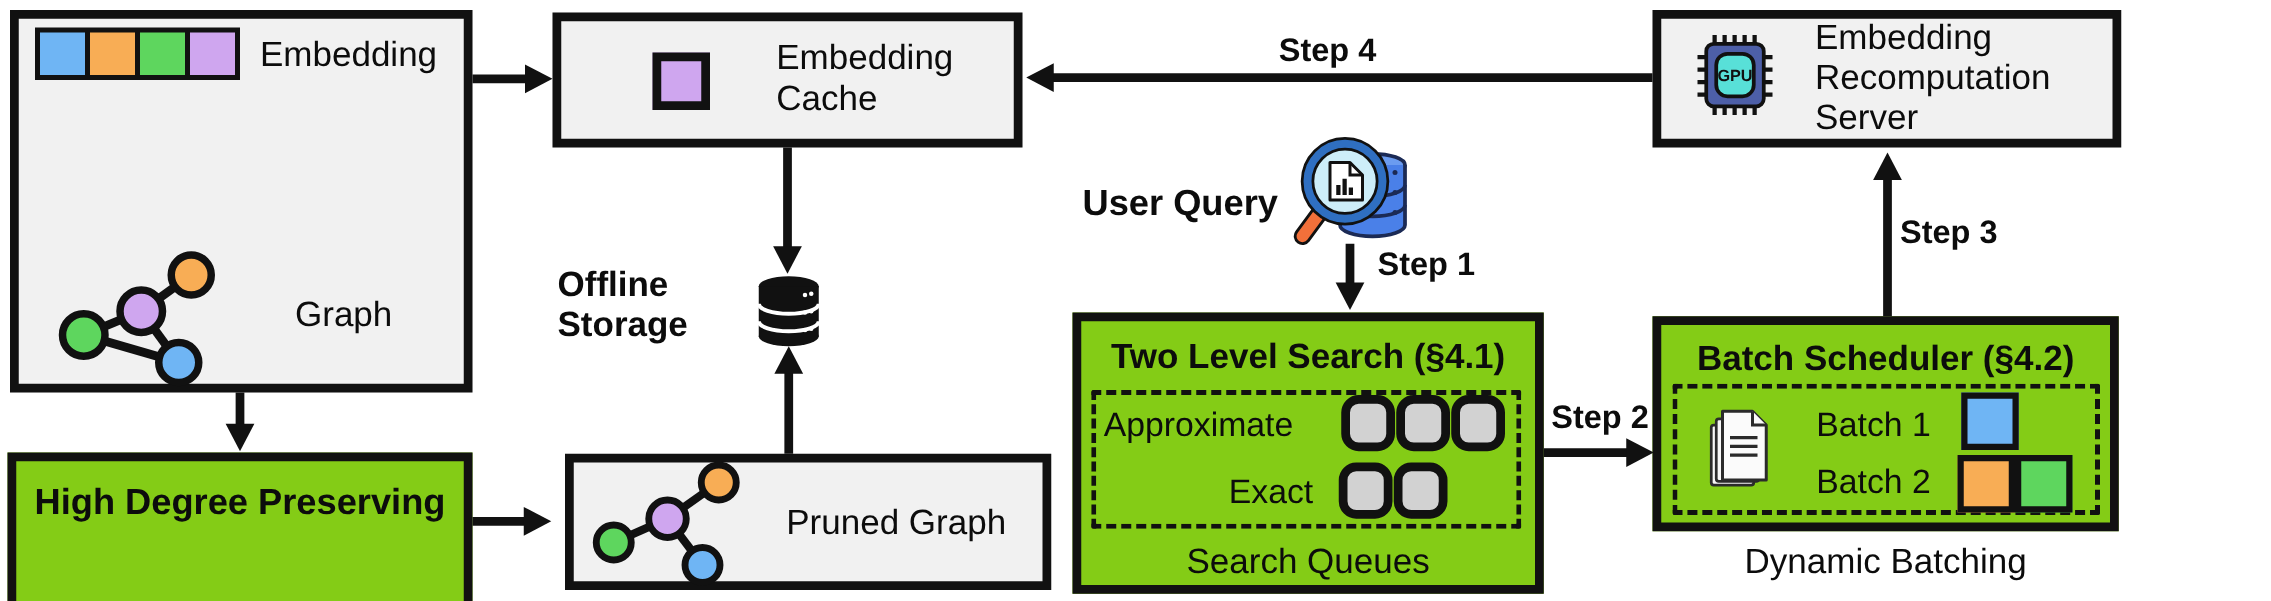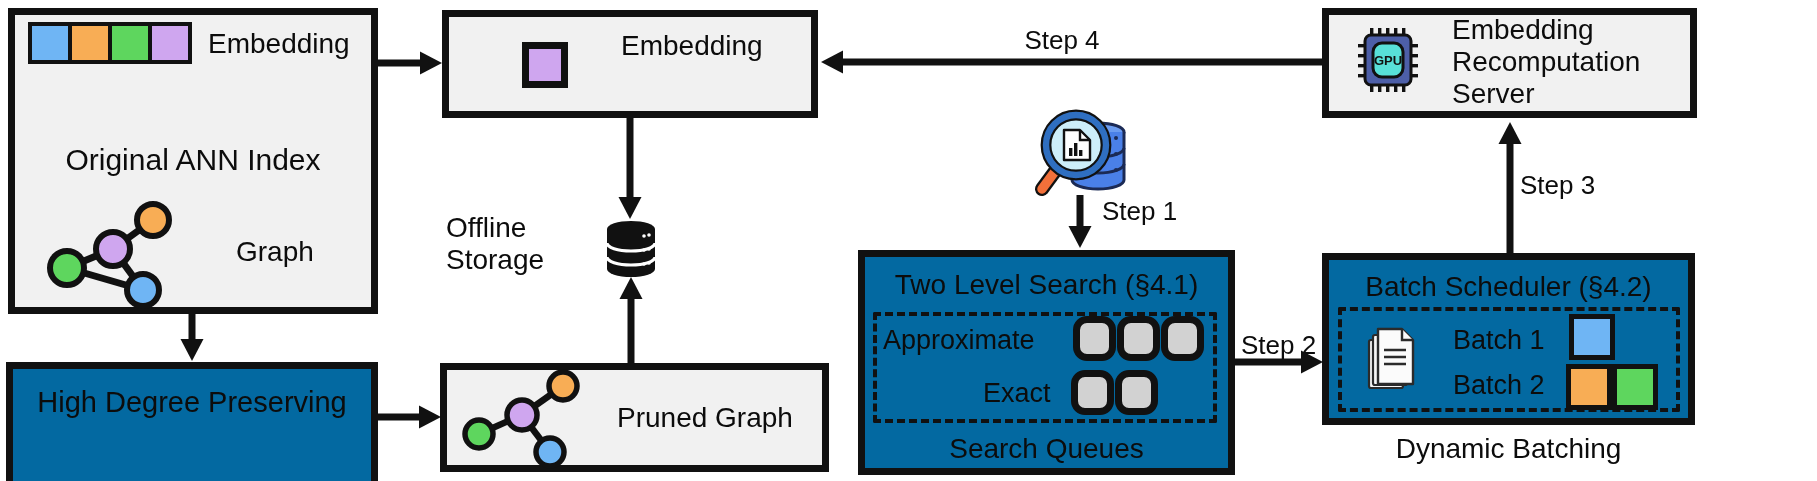--- a/index.html
+++ b/index.html
@@ -1,22 +1,22 @@
 <!DOCTYPE html>
 <html><head>
 <meta charset="utf-8">
 <style>
   html,body{margin:0;padding:0;background:#fff;}
   .canvas{position:relative;width:1817px;height:481px;background:#ffffff;overflow:hidden;
           font-family:"Liberation Sans",sans-serif;color:#0c0c0c;}
   .abs{position:absolute;}
   .box{position:absolute;box-sizing:border-box;border:7px solid #111;}
   .light{background:#f1f1f1;}
-  .dark{background:#0369a1;}
-  .b{font-weight:400;}
+  .dark{background:#84cc16;}
+  .b{font-weight:700;}
   .t28{font-size:28px;line-height:32px;}
   .t27{font-size:27px;line-height:30px;}
   .t26{font-size:26px;line-height:26px;}
   .t29{font-size:29px;line-height:32px;}
   .t30{font-size:30px;line-height:32px;}
   .center{width:100%;text-align:center;}
   .emb-strip{display:flex;gap:4px;background:#111;padding:4px;}
   .emb-sq{width:36px;height:34px;}
   .dashed{position:absolute;box-sizing:border-box;border:4px dashed #111;border-radius:2px;}
   .qrow{display:flex;gap:1px;}
@@ -32,21 +32,20 @@
 <div class="canvas">
 
   <div class="box light" style="left:8px;top:8px;width:370px;height:306px;">
     <div class="abs emb-strip" style="left:13px;top:7px;">
       <div class="emb-sq" style="background-color: rgb(111, 181, 244);"></div>
       <div class="emb-sq" style="background-color: rgb(248, 173, 85);"></div>
       <div class="emb-sq" style="background-color: rgb(94, 214, 94);"></div>
       <div class="emb-sq" style="background-color: rgb(207, 166, 239);"></div>
     </div>
     <div class="abs t28" style="left:193px;top:13px;">Embedding</div>
-    <div class="abs b t30 center" style="left:0;top:129px;">Original ANN Index</div>
     <svg class="abs" style="left:29px;top:184px;" width="130" height="112" viewBox="0 0 130 112">
       <g stroke="#111" stroke-width="7">
         <line x1="69" y1="50" x2="109" y2="21"></line>
         <line x1="69" y1="50" x2="23" y2="69"></line>
         <line x1="69" y1="50" x2="99" y2="91"></line>
         <line x1="23" y1="69" x2="99" y2="91"></line>
       </g>
       <g stroke="#111" stroke-width="6">
         <circle cx="109" cy="21" r="16" fill="#f8ad55"></circle>
         <circle cx="69" cy="50" r="17" fill="#cfa6ef"></circle>
@@ -60,20 +59,21 @@
   <div class="box dark" style="left:6px;top:362px;width:372px;height:134px;">
     <div class="abs center b t29" style="left:0;top:13px;line-height:40px;">
       <div>High Degree Preserving</div>
     </div>
   </div>
 
   <div class="box light" style="left:442px;top:10px;width:376px;height:108px;">
     <div class="abs chip" style="left: 73px; top: 25px; border-width: 7px; background-color: rgb(207, 166, 239);"></div>
     <div class="abs t28" style="left:172px;top:12px;line-height:33px;">
       <div>Embedding</div>
+      <div>Cache</div>
     </div>
   </div>
 
   <div class="abs b t28" style="left:446px;top:212px;width:150px;text-align:left;">
     <div>Offline</div>
     <div>Storage</div>
   </div>
   <svg class="abs" style="left:604px;top:219px;" width="54" height="60" viewBox="0 0 54 60">
     <ellipse cx="27" cy="10" rx="24" ry="8" fill="#111"></ellipse>
     <rect x="3" y="10" width="48" height="40" fill="#111"></rect>
@@ -83,37 +83,38 @@
     <g fill="#fff">
       <circle cx="40" cy="17" r="1.8"></circle>
         <circle cx="45" cy="16" r="1.8"></circle>
       <circle cx="40" cy="31" r="1.8"></circle>
         <circle cx="45" cy="30" r="1.8"></circle>
       <circle cx="40" cy="45" r="1.8"></circle>
         <circle cx="45" cy="44" r="1.8"></circle>
     </g>
   </svg>
 
-  <div class="box light" style="left:440px;top:363px;width:389px;height:109px;">
+  <div class="box light" style="left:452px;top:363px;width:389px;height:109px;">
     <svg class="abs" style="left:13px;top:-2px;" width="122" height="102" viewBox="0 0 122 102">
       <g stroke="#111" stroke-width="6.5">
         <line x1="62" y1="47" x2="103" y2="18"></line>
         <line x1="62" y1="47" x2="19" y2="66"></line>
         <line x1="62" y1="47" x2="90" y2="84"></line>
       </g>
       <g stroke="#111" stroke-width="5.5">
         <circle cx="103" cy="18" r="14" fill="#f8ad55"></circle>
         <circle cx="62" cy="47" r="15" fill="#cfa6ef"></circle>
         <circle cx="19" cy="66" r="14" fill="#5ed65e"></circle>
         <circle cx="90" cy="84" r="14" fill="#6fb5f4"></circle>
       </g>
     </svg>
     <div class="abs t28" style="left:170px;top:32px;">Pruned Graph</div>
   </div>
 
+  <div class="abs b t29" style="left:866px;top:147px;">User Query</div>
   <svg class="abs" style="left:1034px;top:108px;" width="96" height="90" viewBox="0 0 96 90">
     <ellipse cx="64" cy="24" rx="26" ry="9" stroke="#1b2a55" stroke-width="3" fill="#6b9cf0"></ellipse>
     <path d="M38,24 v48 a26,9 0 0 0 52,0 v-48" stroke="#1b2a55" stroke-width="3" fill="#4a80e8"></path>
     <path d="M38,40 a26,9 0 0 0 52,0 M38,56 a26,9 0 0 0 52,0" fill="none" stroke="#1b2a55" stroke-width="3"></path>
     <circle cx="82" cy="30" r="2" fill="#1b2a55"></circle>
       <circle cx="82" cy="46" r="2" fill="#1b2a55"></circle>
       <circle cx="82" cy="62" r="2" fill="#1b2a55"></circle>
     <line x1="22" y1="62" x2="8" y2="81" stroke="#111" stroke-width="14" stroke-linecap="round"></line>
     <line x1="22" y1="62" x2="8" y2="81" stroke="#f2703a" stroke-width="9.5" stroke-linecap="round"></line>
     <circle cx="42" cy="37" r="30" stroke="#2f6fc1" stroke-width="9" fill="#cdeef9"></circle>
@@ -192,21 +193,21 @@
       <text x="31" y="38" text-anchor="middle" font-size="13" font-weight="700" fill="#111">GPU</text>
     </svg>
     <div class="abs t28" style="left:123px;top:-1px;line-height:32px;">
       <div>Embedding</div>
       <div>Recomputation</div>
       <div>Server</div>
     </div>
   </div>
 
   <div class="abs b t26" style="left:1102px;top:198px;">Step 1</div>
-  <div class="abs b t26" style="left:1241px;top:332px;">Step 2</div>
+  <div class="abs b t26" style="left:1241px;top:320px;">Step 2</div>
   <div class="abs b t26" style="left:1520px;top:172px;">Step 3</div>
   <div class="abs b t26" style="left:1018px;top:27px;width:88px;text-align:center;">Step 4</div>
 
   <svg class="arrows" width="1817" height="481" viewBox="0 0 1817 481">
     <g stroke="#111" stroke-width="7" fill="#111">
       <g>
         <line x1="378" y1="63" x2="426" y2="63"></line>
           <polygon points="442,63 420,51.5 420,74.5" stroke="none"></polygon>
       </g>
       <g>

